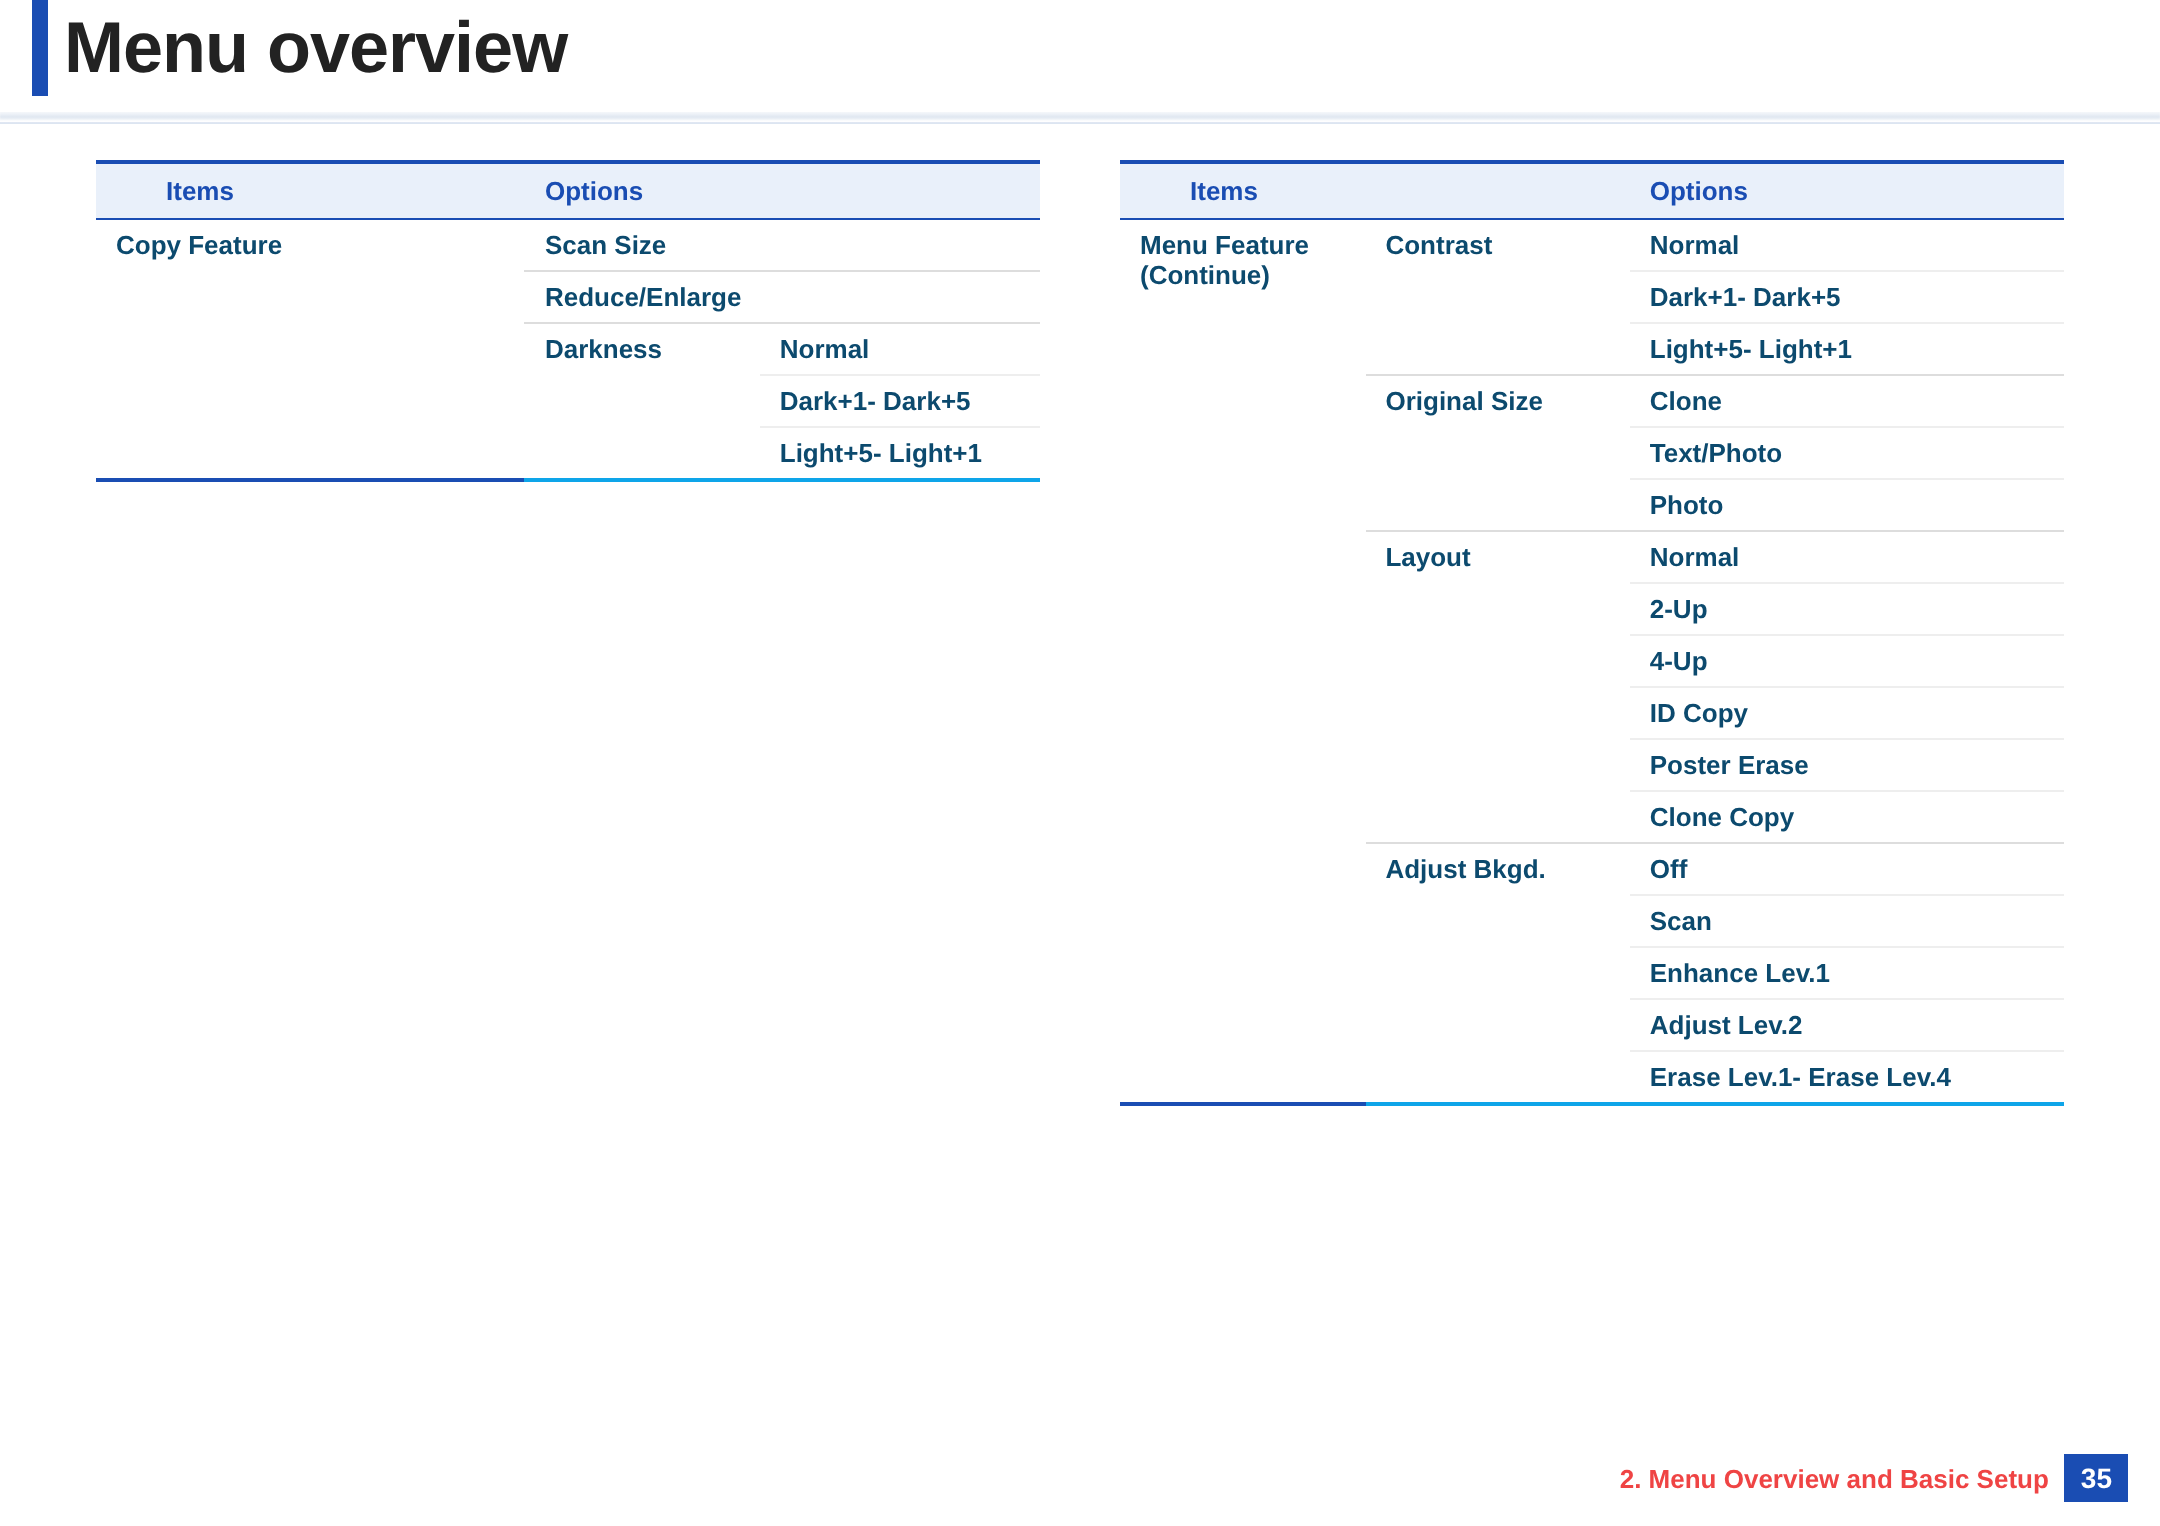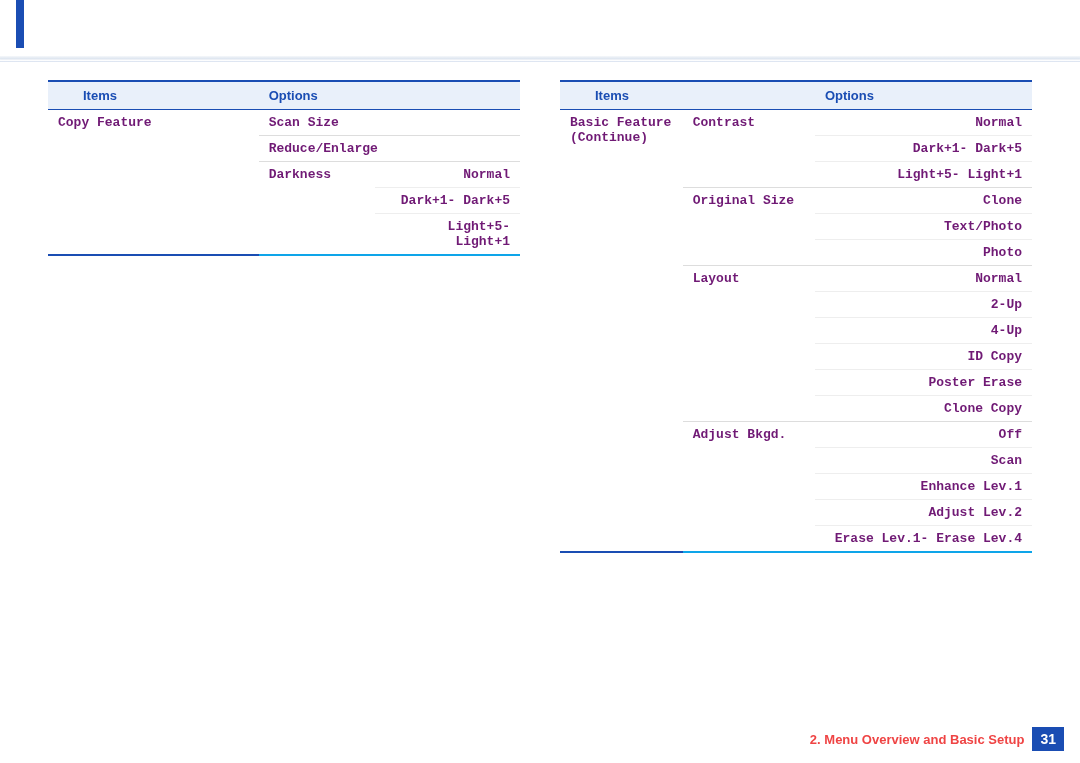--- a/index.html
+++ b/index.html
@@ -18,38 +18,39 @@
   }
   
   .content { display: flex; gap: 40px; padding: 0 48px; }
   .col { flex: 1; }
   
   table { width: 100%; border-collapse: collapse; font-size: 13px; }
   thead tr { background: #e9f0fa; }
   thead th { text-align: left; font-weight: 700; color: #1a4db3; padding: 6px 10px; border-top: 2px solid #1a4db3; border-bottom: 1px solid #1a4db3; }
   thead th:first-child { width: 26%; padding-left: 35px; }
   thead th.sub { width: 28%; }
-  tbody td { padding: 5px 10px; color: #701a75; font-weight: 700; vertical-align: top; border-bottom: 1px solid #ddd; font-family: Liberation Mono, monospace; }
+  tbody td { padding: 5px 10px; color: #0c4a6e; font-weight: 700; vertical-align: top; border-bottom: 1px solid #ddd; }
   tbody td.noborder { border-bottom: none; }
   tbody tr:last-child td { border-bottom: 2px solid #0ea5e9; }
   .opt-line { padding: 5px 0; border-bottom: 1px solid #eee; }
   .opt-line:last-child { border-bottom: none; padding-bottom: 0; }
   .opt-line:first-child { padding-top: 0; }
-  td.stack { padding: 0; text-align: right; }
+  td.stack { padding: 0; }
   td.stack .opt-line { padding: 5px 10px; }
   
   .footer { position: absolute; bottom: 12px; right: 16px; display: flex; align-items: center; gap: 8px; }
   .footer-text { color: #ef4444; font-weight: 700; font-size: 13px; }
   .footer-page { background: #1a4db3; color: #fff; font-weight: 700; font-size: 14px; padding: 4px 8px; }
 </style>
 </head>
 <body>
 
 <div class="page-title-wrap">
   <div class="blue-bar"></div>
+  <h1 class="page-title">Menu overview</h1>
 </div>
 <div class="grad-line"></div>
 
 <div class="content">
 
   <div class="col">
     <table>
       <thead>
         <tr>
           <th>Items</th>
@@ -80,21 +81,21 @@
     <table>
       <thead>
         <tr>
           <th>Items</th>
           <th class="sub"></th>
           <th>Options</th>
         </tr>
       </thead>
       <tbody>
         <tr>
-          <td rowspan="4" class="noborder" style="border-bottom:2px solid #1a4db3">Basic Feature (Continue)</td>
+          <td rowspan="4" class="noborder" style="border-bottom:2px solid #1a4db3">Menu Feature (Continue)</td>
           <td>Contrast</td>
           <td class="stack">
             <div class="opt-line">Normal</div>
             <div class="opt-line">Dark+1- Dark+5</div>
             <div class="opt-line">Light+5- Light+1</div>
           </td>
         </tr>
         <tr>
           <td>Original Size</td>
           <td class="stack">
@@ -124,14 +125,14 @@
             <div class="opt-line">Erase Lev.1- Erase Lev.4</div>
           </td>
         </tr>
       </tbody>
     </table>
   </div>
 </div>
 
 <div class="footer">
   <span class="footer-text">2.  Menu Overview and Basic Setup</span>
-  <span class="footer-page">31</span>
+  <span class="footer-page">35</span>
 </div>
 
 </body></html>

